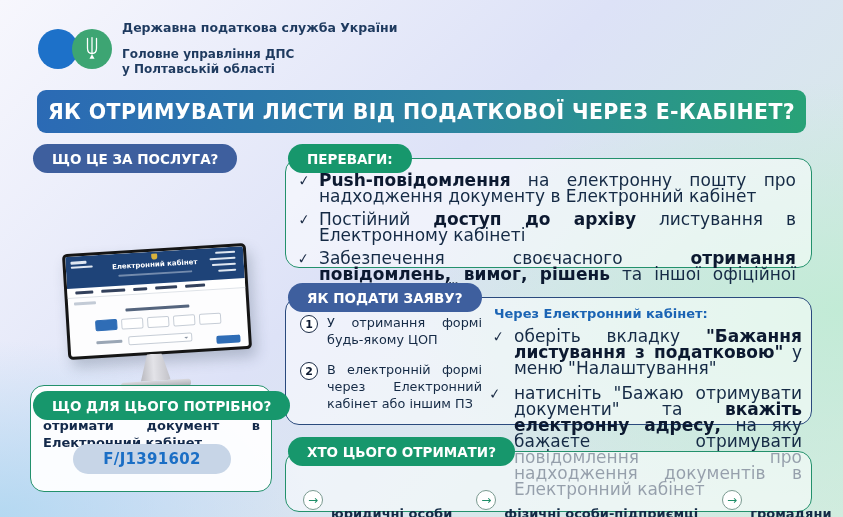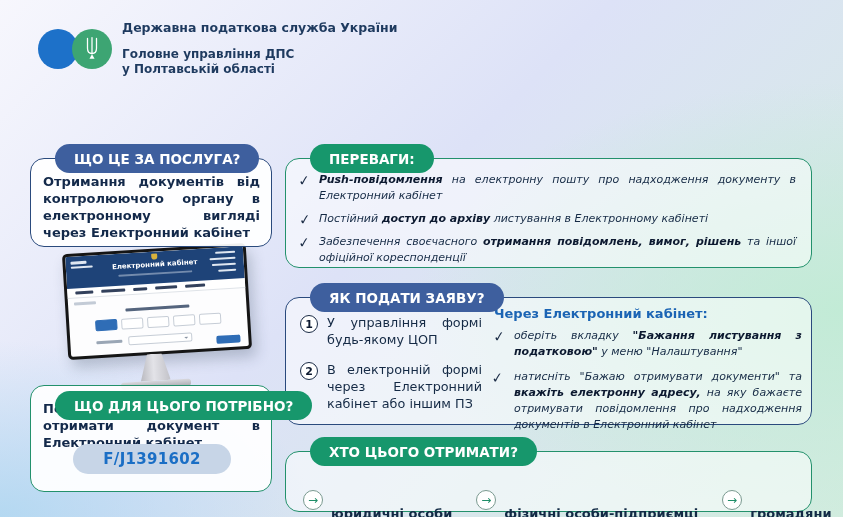--- a/index.html
+++ b/index.html
@@ -29,21 +29,21 @@
     position:absolute; left:37px; top:90px; width:769px; height:43px; border-radius:9px;
     background:linear-gradient(90deg,#2b6ab5 0%,#2d85a0 55%,#28a277 100%);
     display:flex; align-items:center; justify-content:center;
     color:#fff; font-size:20.5px; font-weight:bold; letter-spacing:.4px; white-space:nowrap;
   }
 
   
   .pill {
     position:absolute; height:29px; z-index:3; border-radius:15px;
     display:flex; align-items:center; padding:0 19px;
-    color:#fff; font-size:13.5px; font-weight:bold; white-space:nowrap;margin-left:22px;
+    color:#fff; font-size:13.5px; font-weight:bold; white-space:nowrap;
   }
   .pill.blue  { background:#3e5f9e; }
   .pill.green { background:#17976c; }
 
   .card { position:absolute; border-radius:14px; background:rgba(255,255,255,.55); z-index:2; }
   .card.b-blue  { border:1.6px solid #2a4a7d; }
   .card.b-green { border:1.6px solid #23916c; }
   .card.solid   { background:rgba(255,255,255,.93); }
 
   .card-body {
@@ -55,21 +55,21 @@
   .badge {
     position:absolute; left:42px; top:58px; width:158px; height:30px; border-radius:16px;
     background:#c7d5e7; display:flex; align-items:center; justify-content:center;
     color:#1a6ec5; font-size:15px; font-weight:bold; letter-spacing:.3px;
   }
 
   
   .chk-list { list-style:none; padding:13px 15px 8px 13px; }
   .chk-item { display:flex; margin-bottom:7px; }
   .chk-item .chk { flex:0 0 20px; color:#1a2b45; font-size:14px; line-height:16px; transform:rotate(-6deg); }
-  .chk-item p { flex:1; font-size:11px; line-height:16px; color:#152a45; text-align:justify;font-style:italic; }
+  .chk-item p { flex:1; font-size:17px; line-height:16px; color:#152a45; text-align:justify; }
   .b { font-weight:bold; color:#0c1930; }
 
   
   .steps { position:absolute; left:14px; top:16px; width:182px; }
   .step { display:flex; margin-bottom:13px; }
   .step .num {
     flex:0 0 18px; height:18px; border:1.4px solid #1a2b45; border-radius:50%;
     background:#fff; color:#0c1930; font-size:11px; font-weight:bold;
     display:flex; align-items:center; justify-content:center; margin-right:9px; margin-top:1px;
   }
@@ -133,25 +133,23 @@
         </svg>
       </div>
     </div>
     <div class="org-text">
       <div class="l1">Державна податкова служба України</div>
       <div class="l2">Головне управління ДПС</div>
       <div class="l3">у Полтавській області</div>
     </div>
   </div>
 
+  <div class="banner">ЯК ОТРИМУВАТИ ЛИСТИ ВІД ПОДАТКОВОЇ ЧЕРЕЗ Е-КАБІНЕТ?</div>
 
   <div class="pill blue" style="left:33px; top:144px;">ЩО ЦЕ ЗА ПОСЛУГА?</div>
-  <div class="card b-blue solid" style="left:30px; top:158px; width:242px; height:89px;">
-    <div class="card-body">Отримання документів від контролюючого органу в електронному вигляді через Електронний кабінет</div>
-  </div>
 
   <div class="monitor-wrap">
     <div class="monitor">
       <div class="bezel">
         <div class="screen">
           <div class="scr-header">
             <span class="bar light" style="left:5px; top:5px; width:16px; height:2.5px;"></span>
             <span class="bar light" style="left:5px; top:10px; width:22px; height:2px;"></span>
             <span class="scr-shield"></span>
             <div class="scr-title">Електронний кабінет</div>
@@ -211,21 +209,21 @@
         <p><span>Забезпечення своєчасного </span><span class="b">отримання повідомлень, вимог, рішень</span><span> та іншої офіційної кореспонденції</span></p>
       </li>
     </ul>
   </div>
 
   <div class="pill blue" style="left:288px; top:283px;">ЯК ПОДАТИ ЗАЯВУ?</div>
   <div class="card b-blue" style="left:285px; top:297px; width:527px; height:128px;">
     <div class="steps">
       <div class="step">
         <span class="num">1</span>
-        <p>У управління формі будь-якому ЦОП</p>
+        <p>У отримання формі будь-якому ЦОП</p>
       </div>
       <div class="step">
         <span class="num">2</span>
         <p>В електронній формі через Електронний кабінет або іншим ПЗ</p>
       </div>
     </div>
     <div class="via">
       <div class="via-title">Через Електронний кабінет:</div>
       <ul class="chk-list">
         <li class="chk-item">

